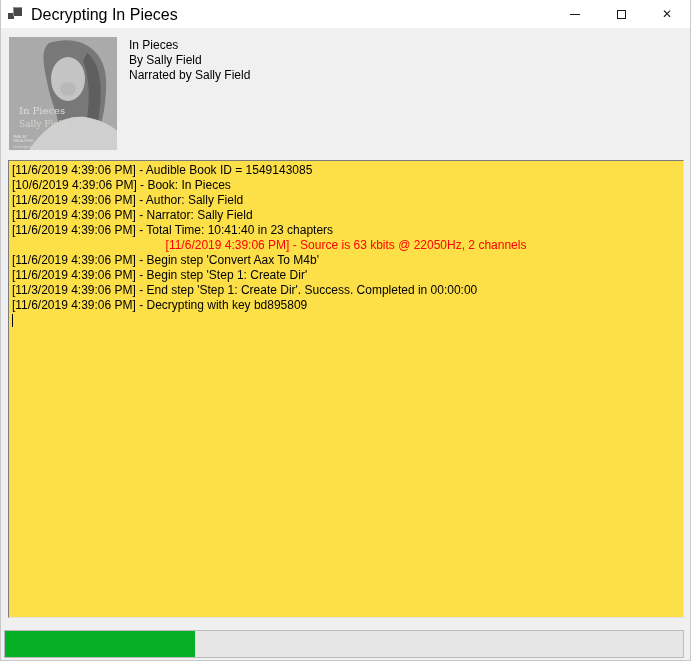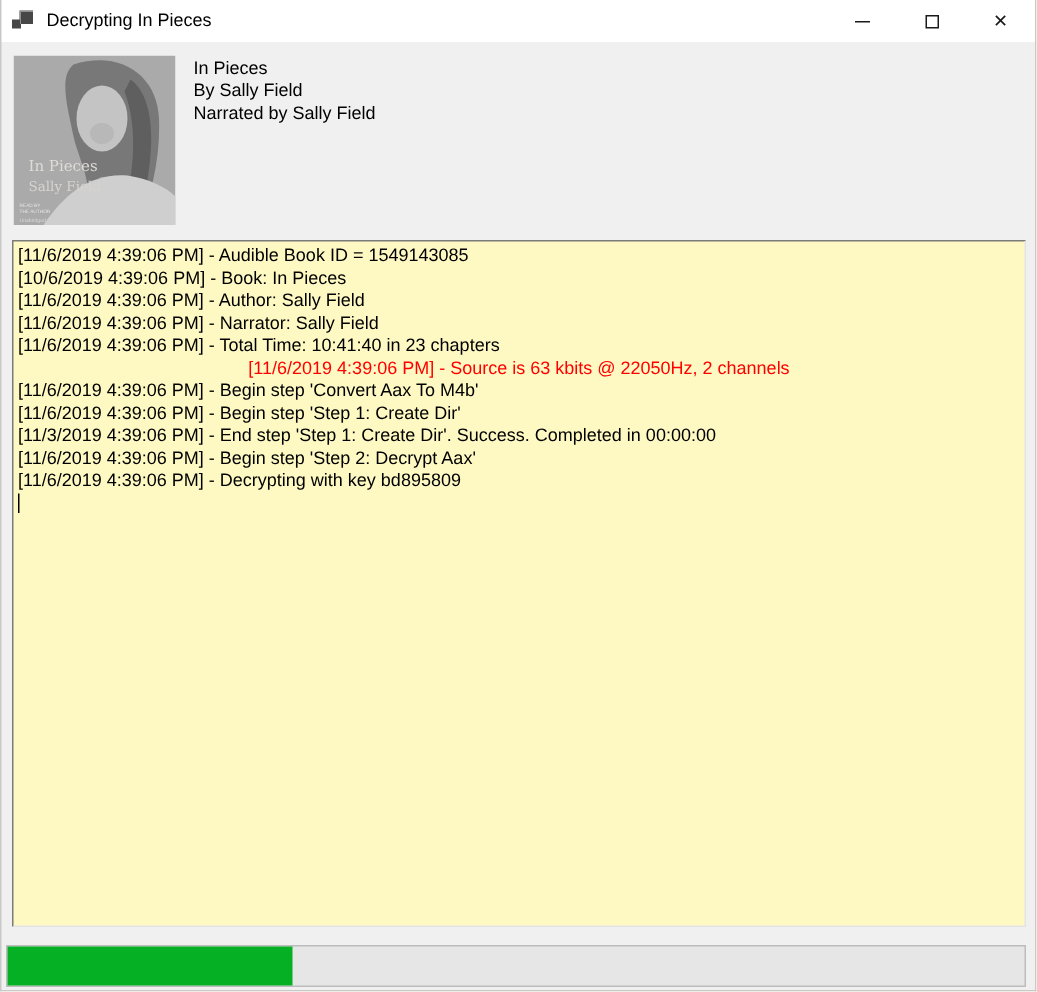--- a/index.html
+++ b/index.html
@@ -10,37 +10,37 @@
     background:#f0f0f0; overflow:hidden;
     border-left:1px solid #c8c8c8; border-right:1px solid #c8c8c8; border-bottom:1px solid #c8c8c8;
   }
 
   
   .titlebar { position:absolute; left:0; top:0; width:100%; height:28px; background:#ffffff; }
   .app-icon { position:absolute; left:7px; top:6px; width:16px; height:16px; }
   .app-icon .sq-small { position:absolute; left:0; bottom:3px; width:6px; height:6px; background:#474747; }
   .app-icon .sq-large { position:absolute; left:5px; top:1px; width:9px; height:9px; background:#474747;
                         box-shadow: inset 1px 1px 0 #909090; }
-  .title-text { position:absolute; left:30px; top:6px; font-size:12px; color:#000000; white-space:nowrap; }
+  .title-text { position:absolute; left:30px; top:6px; font-size:16px; color:#000000; white-space:nowrap; }
   .caption-buttons { position:absolute; right:0; top:0; height:28px; display:flex; }
   .caption-btn { width:46px; height:28px; display:flex; align-items:center; justify-content:center;
                  background:transparent; border:none; cursor:default; }
   .min-glyph { width:10px; height:1px; background:#1a1a1a; }
   .max-glyph { width:9px; height:9px; border:1px solid #1a1a1a; background:transparent; }
   .close-glyph { font-size:12px; line-height:1; color:#1a1a1a; }
 
   
   .cover { position:absolute; left:8px; top:37px; width:108px; height:113px; display:block; }
   .book-info { position:absolute; left:128px; top:38px; font-size:12px; line-height:15px; color:#000000; }
   .book-info div { white-space:nowrap; }
 
   
   .log {
     position:absolute; left:7px; top:160px; width:676px; height:458px;
-    background:#fef9c3; padding:2px 3px;
+    background:#fde047; padding:2px 3px;
     border:1px solid; border-color:#7b7b7b #e3e3e3 #e3e3e3 #7b7b7b;
     font-size:12px; line-height:15px; color:#000000;
     white-space:nowrap; overflow:hidden;
   }
   .log-line { height:15px; }
   .log-line.error { color:var(--error-color, #ff0000);text-align:center; }
   .caret-line { height:15px; }
   .caret { display:inline-block; width:1px; height:13px; background:#000000; margin-top:1px; }
 
   
@@ -104,21 +104,20 @@
   <div class="log">
       <div class="log-line"><span>[11/6/2019 4:39:06 PM] - Audible Book ID = 1549143085</span></div>
       <div class="log-line"><span>[10/6/2019 4:39:06 PM] - Book: In Pieces</span></div>
       <div class="log-line"><span>[11/6/2019 4:39:06 PM] - Author: Sally Field</span></div>
       <div class="log-line"><span>[11/6/2019 4:39:06 PM] - Narrator: Sally Field</span></div>
       <div class="log-line"><span>[11/6/2019 4:39:06 PM] - Total Time: 10:41:40 in 23 chapters</span></div>
       <div class="log-line error"><span>[11/6/2019 4:39:06 PM] - Source is 63 kbits @ 22050Hz, 2 channels</span></div>
       <div class="log-line"><span>[11/6/2019 4:39:06 PM] - Begin step 'Convert Aax To M4b'</span></div>
       <div class="log-line"><span>[11/6/2019 4:39:06 PM] - Begin step 'Step 1: Create Dir'</span></div>
       <div class="log-line"><span>[11/3/2019 4:39:06 PM] - End step 'Step 1: Create Dir'. Success. Completed in 00:00:00</span></div>
-      <div class="log-line"><span>[11/6/2019 4:39:06 PM] - Begin step 'Step 2: Decrypt Aax'</span></div>
       <div class="log-line"><span>[11/6/2019 4:39:06 PM] - Decrypting with key bd895809</span></div>
       <div class="caret-line"><span class="caret"></span></div>
     </div>
 
   <div class="progress">
     <div class="progress-fill" style="width: 28%;"></div>
   </div>
 
 </div>
 

